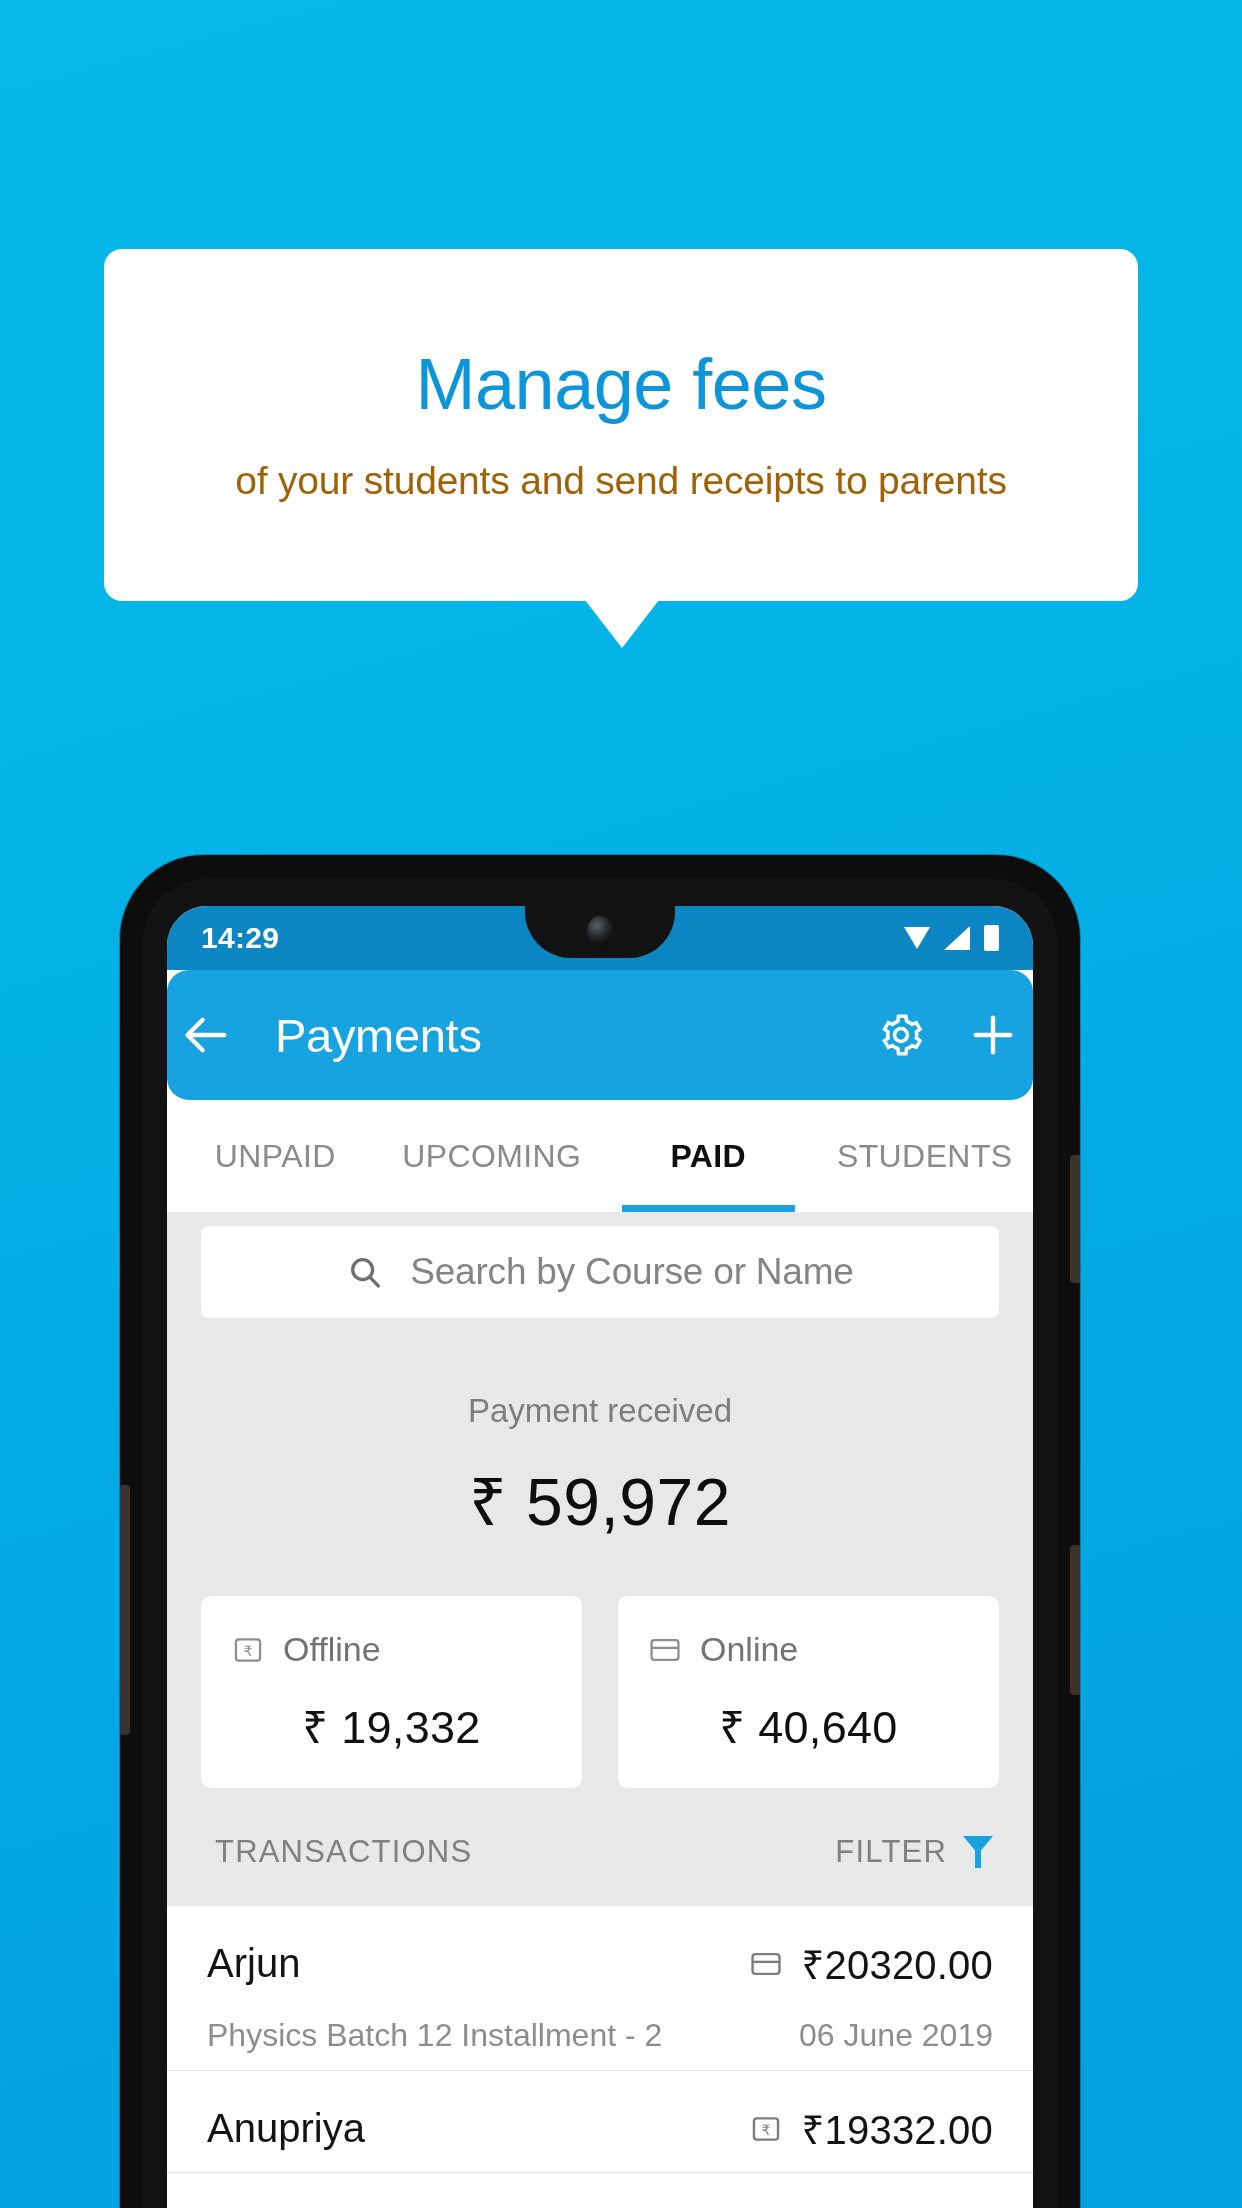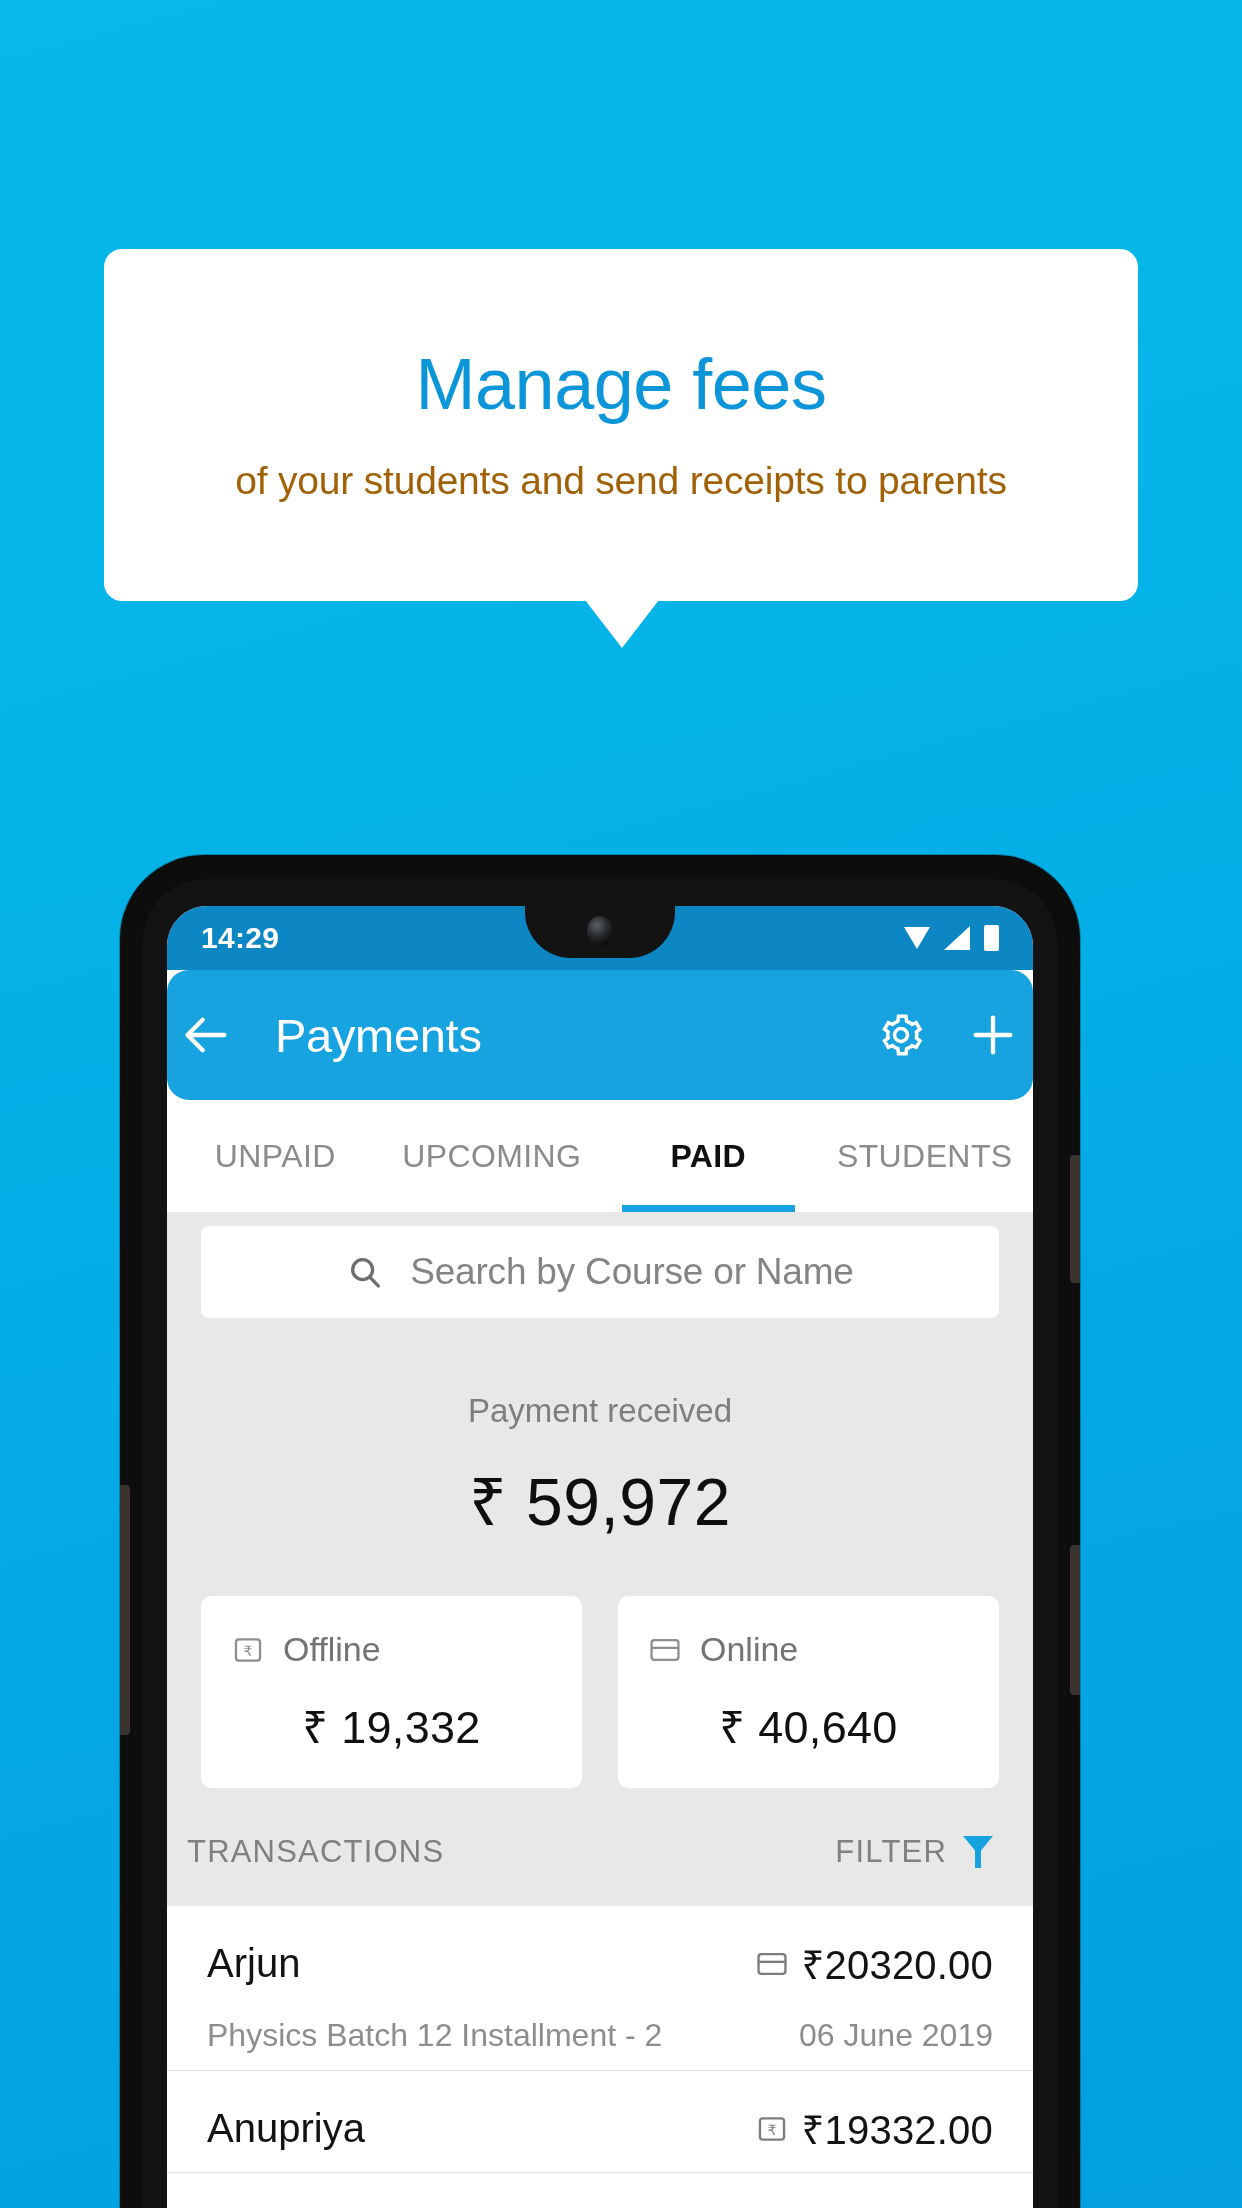--- a/index.html
+++ b/index.html
@@ -230,21 +230,21 @@
     font-size:45px;
     color:#101010;
     margin-top:26px;
     letter-spacing:0.3px;
   }
 
   .tx-head {
     display:flex;
     align-items:center;
     justify-content:space-between;
-    padding:46px 40px 36px 20px;
+    padding:46px 40px 36px 48px;
     background:#e8e8e8;
   }
   .tx-head-left { font-size:31px; color:#808080; letter-spacing:1.2px; }
   .tx-head-right {
     display:flex; align-items:center; gap:16px;
     font-size:31px; color:#808080; letter-spacing:1.2px;
   }
   .ic-funnel {
     width:30px; height:32px;
     background:#17a3e0;
@@ -254,21 +254,21 @@
   
   .tx-list { background:#ffffff; }
   .tx-row {
     padding:30px 40px 16px 40px;
     border-bottom:1px solid #e0e0e0;
   }
   .tx-line1 {
     display:flex; align-items:center; justify-content:space-between;
   }
   .tx-name { font-size:40px; color:#131313; }
-  .tx-amt-wrap { display:flex; align-items:center; gap:12px; }
+  .tx-amt-wrap { display:flex; align-items:center; gap:18px; }
   .tx-amt { font-size:40px; color:#131313; letter-spacing:0.2px; }
   .tx-line2 {
     display:flex; align-items:center; justify-content:space-between;
     margin-top:26px;
   }
   .tx-desc { font-size:32px; color:#8d8d8d; }
   .tx-date { font-size:32px; color:#8d8d8d; }
 
   svg { display:block; }
 </style>

